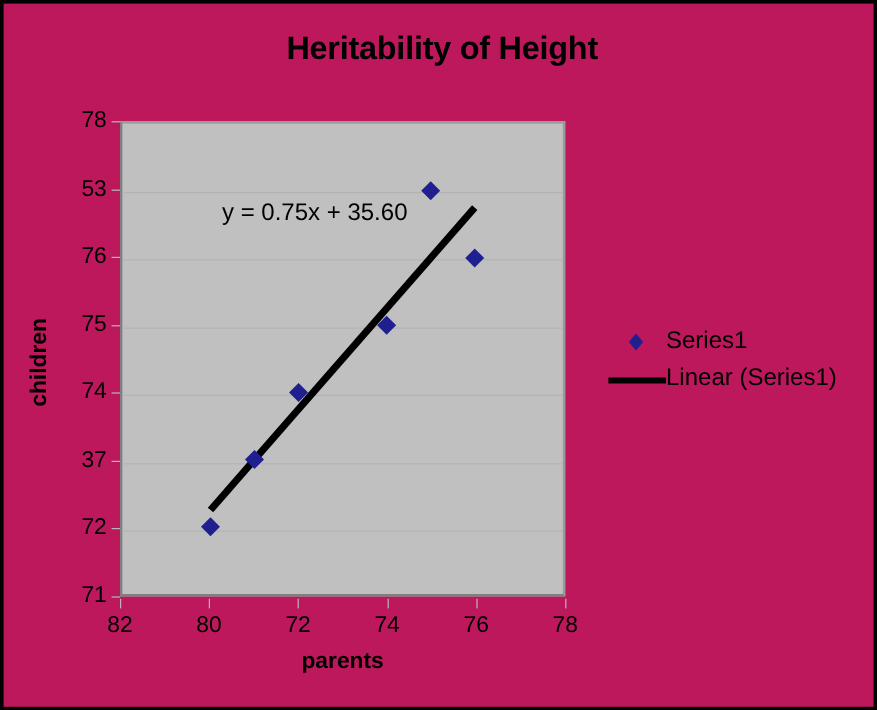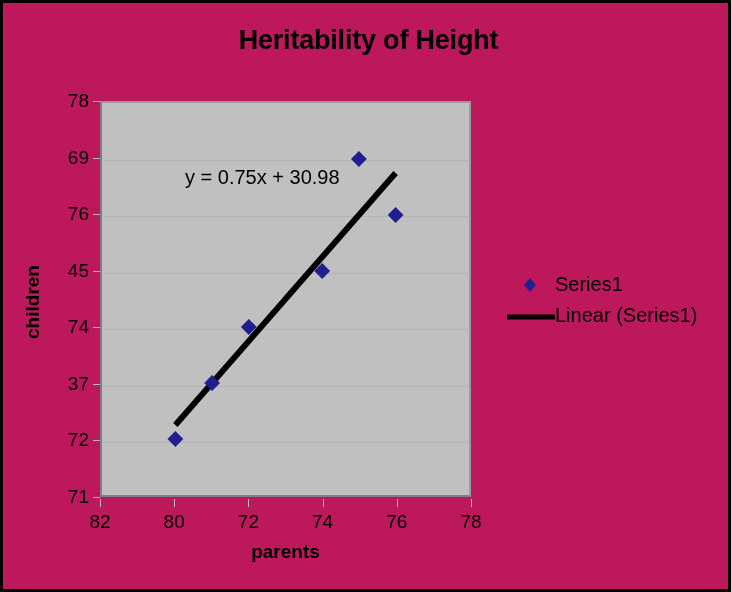--- a/index.html
+++ b/index.html
@@ -181,27 +181,27 @@
           <polygon points="74.2,331.42857142857144 82.2,339.42857142857144 74.2,347.42857142857144 66.2,339.42857142857144" fill="#1f1f8f"></polygon>
           <polygon points="111.3,274.8571428571429 119.3,282.8571428571429 111.3,290.8571428571429 103.3,282.8571428571429" fill="#1f1f8f"></polygon>
           <polygon points="148.4,218.2857142857143 156.4,226.2857142857143 148.4,234.2857142857143 140.4,226.2857142857143" fill="#1f1f8f"></polygon>
           <polygon points="222.6,161.71428571428572 230.6,169.71428571428572 222.6,177.71428571428572 214.6,169.71428571428572" fill="#1f1f8f"></polygon>
           <polygon points="259.7,48.57142857142861 267.7,56.57142857142861 259.7,64.57142857142861 251.7,56.57142857142861" fill="#1f1f8f"></polygon>
           <polygon points="296.8,105.14285714285711 304.8,113.14285714285711 296.8,121.14285714285711 288.8,113.14285714285711" fill="#1f1f8f"></polygon>
         </g>
     </svg>
   </div>
 
-  <div id="equation-label">y = 0.75x + 30.98</div>
+  <div id="equation-label">y = 0.75x + 35.60</div>
 
   <div id="ylabels">
       <div class="ylabel" style="top: 88px;">78</div>
-      <div class="ylabel" style="top: 144.571px;">69</div>
+      <div class="ylabel" style="top: 144.571px;">53</div>
       <div class="ylabel" style="top: 201.143px;">76</div>
-      <div class="ylabel" style="top: 257.714px;">45</div>
+      <div class="ylabel" style="top: 257.714px;">75</div>
       <div class="ylabel" style="top: 314.286px;">74</div>
       <div class="ylabel" style="top: 370.857px;">37</div>
       <div class="ylabel" style="top: 427.429px;">72</div>
       <div class="ylabel" style="top: 484px;">71</div>
     </div>
   <div id="yticks">
       <div class="ytick-mark" style="left: 90px; top: 98px;"></div>
       <div class="ytick-mark" style="left: 90px; top: 155px;"></div>
       <div class="ytick-mark" style="left: 90px; top: 211px;"></div>
       <div class="ytick-mark" style="left: 90px; top: 268px;"></div>

